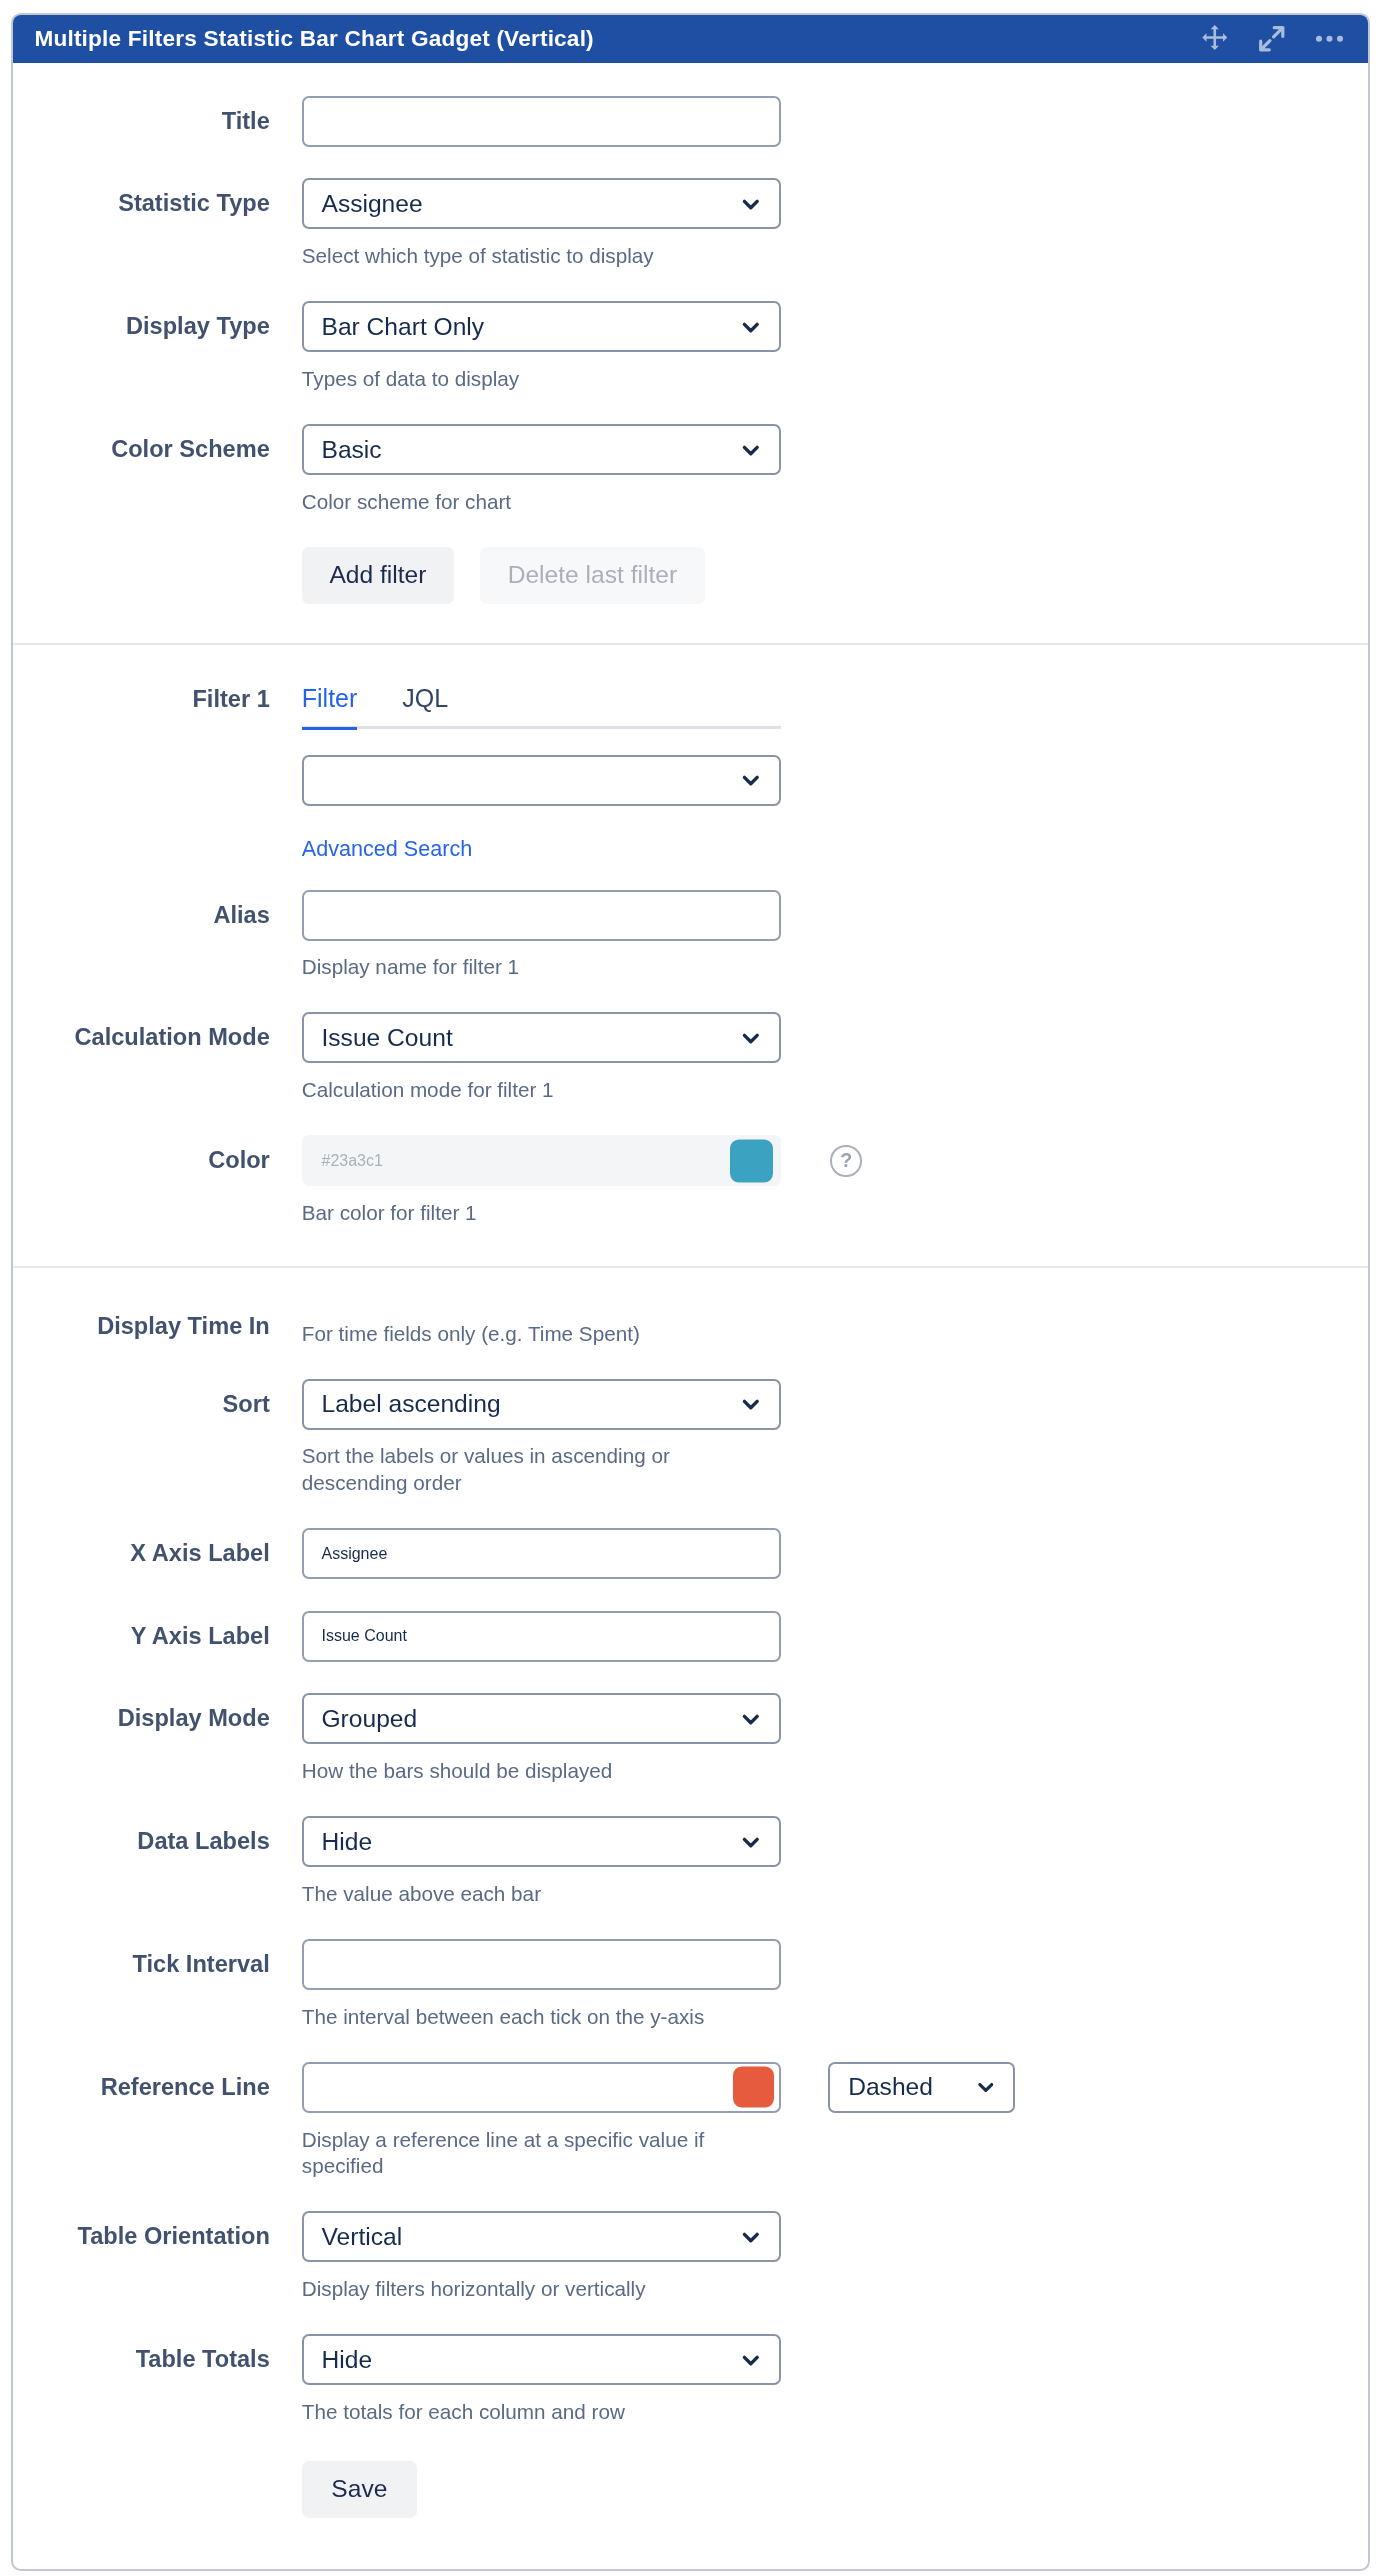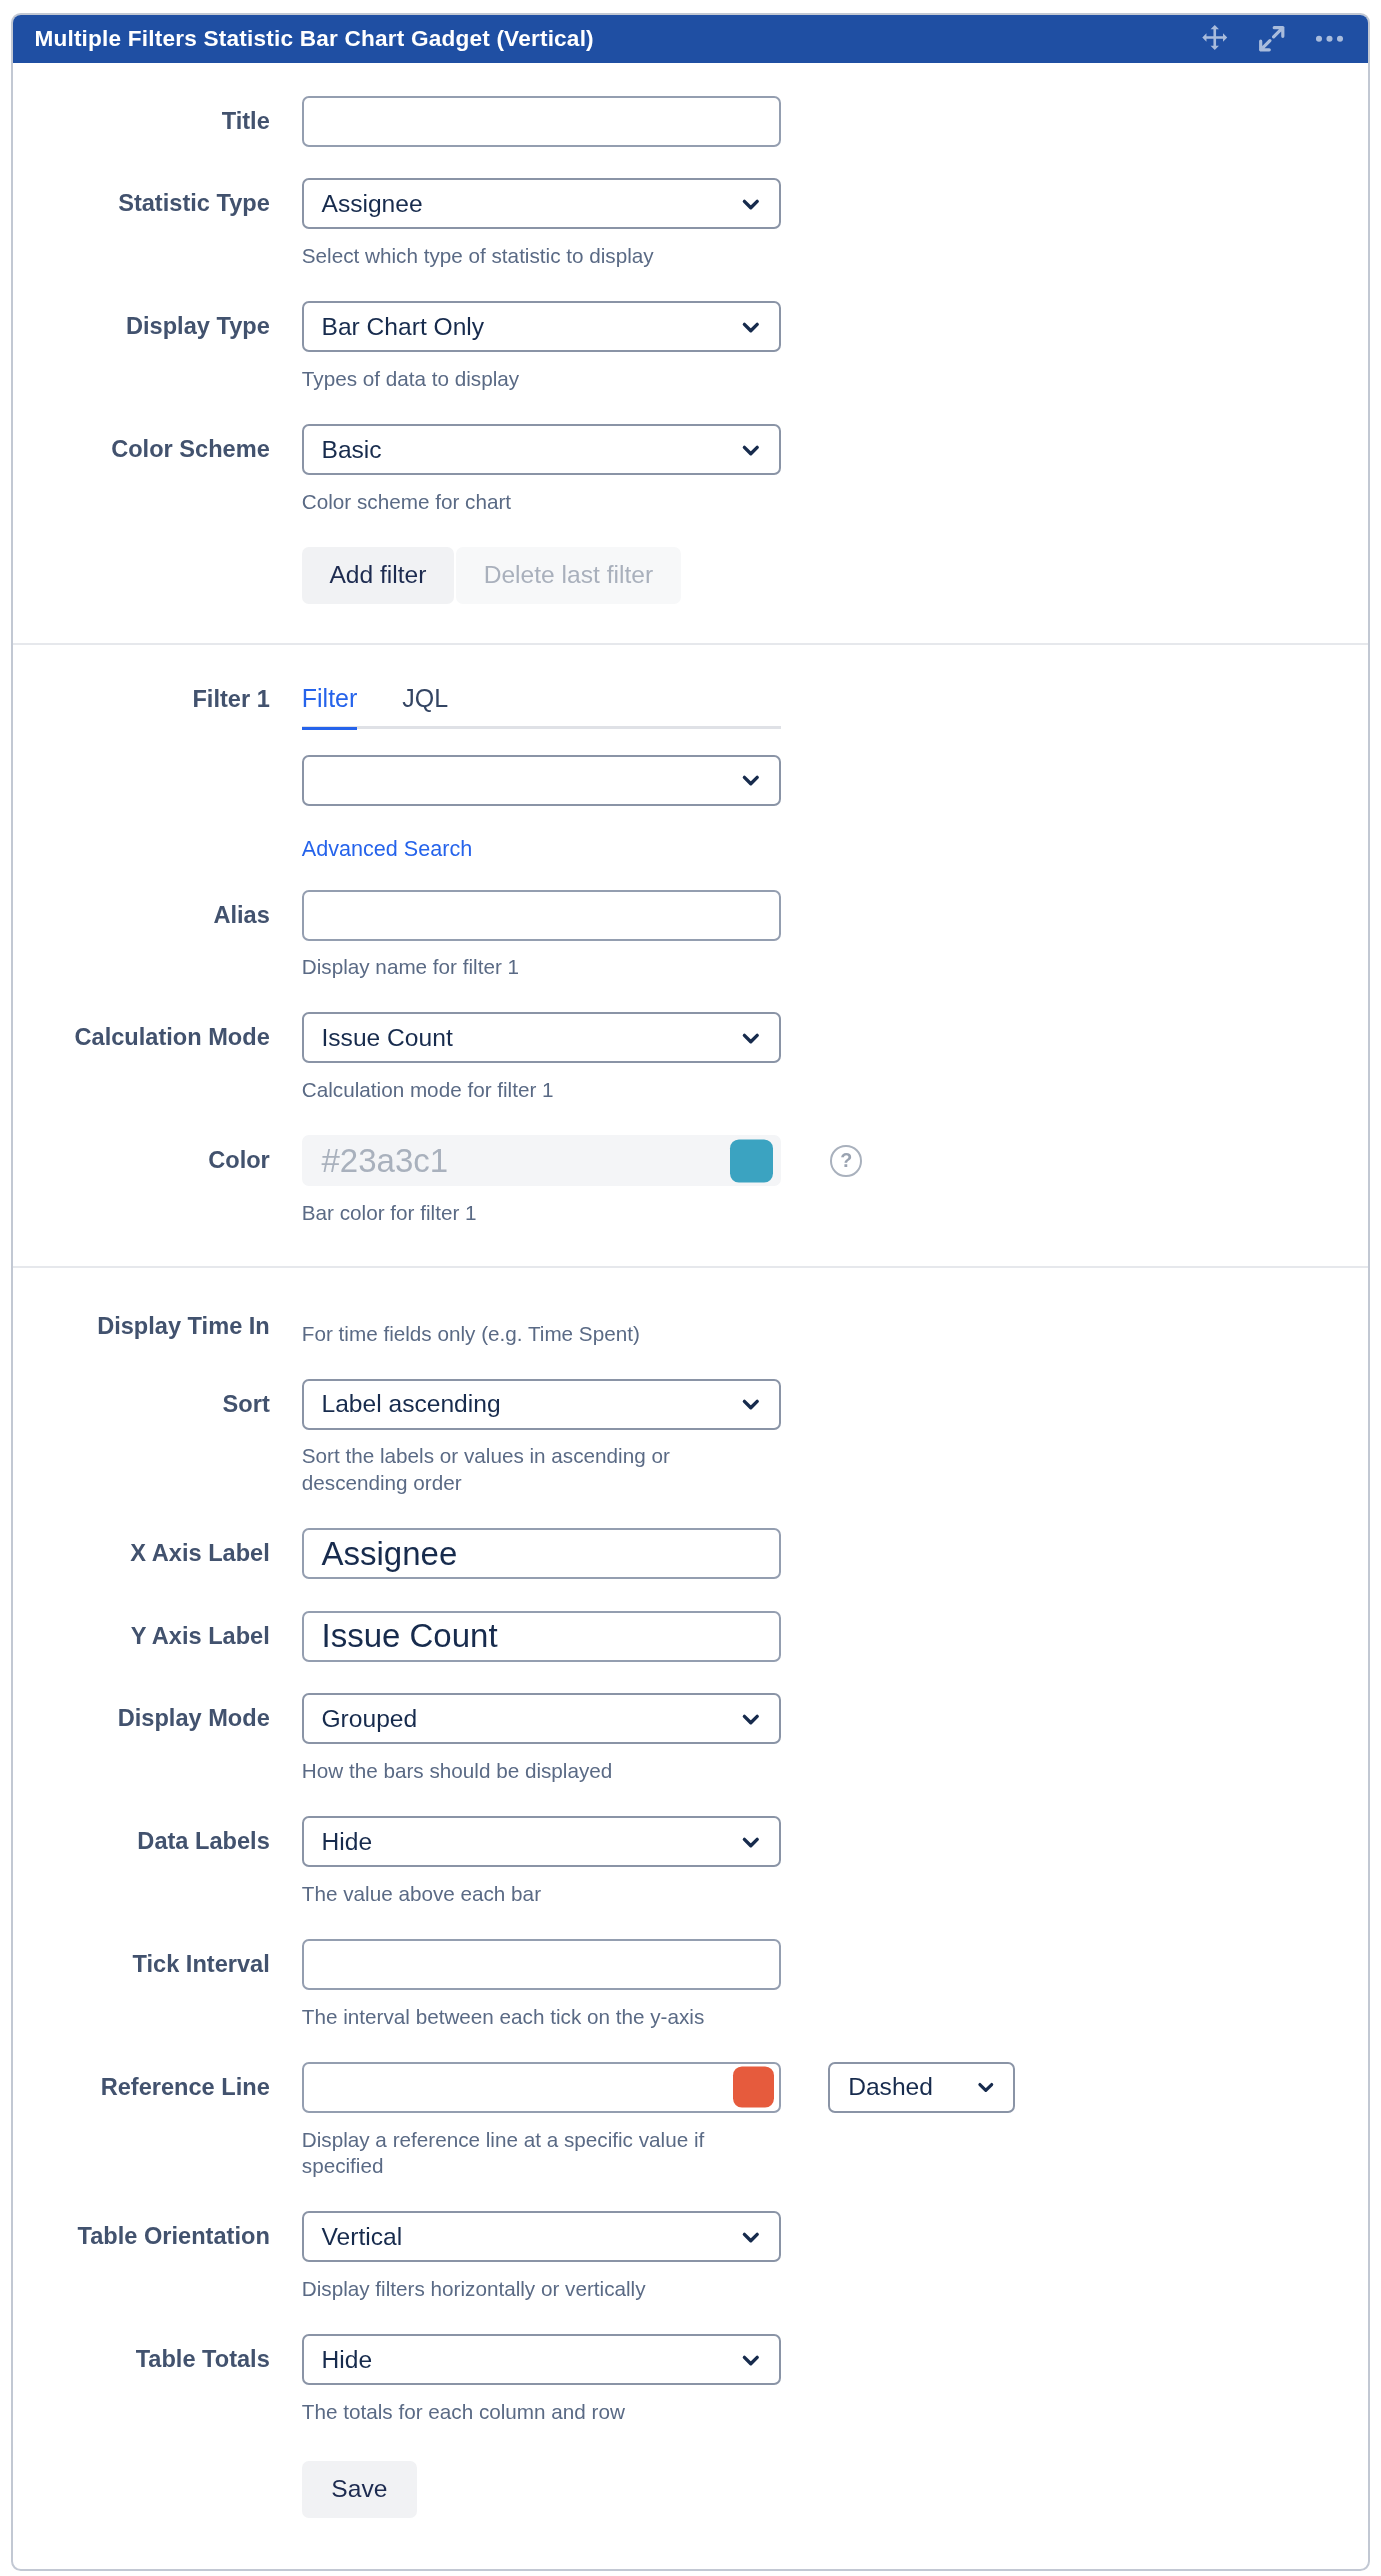--- a/index.html
+++ b/index.html
@@ -73,21 +73,21 @@
     color: #5a6a85;
   }
 
   .text-input {
     width: 100%;
     height: 51px;
     border: 2px solid #949eb0;
     border-radius: 6.9px;
     padding: 0 17.7px;
     font-family: inherit;
-    font-size: 33px;
+    font-size: 16px;
     color: #172b4d;
     background: #fff;
     outline: none;
   }
   .text-input::placeholder { color: #a9b1bd; }
 
   .select {
     width: 100%;
     height: 51px;
     border: 2px solid #8a94a6;
@@ -117,21 +117,21 @@
     font-size: 24.6px;
     font-weight: 500;
     padding: 0 27.6px;
     cursor: pointer;
   }
   .btn[aria-disabled="true"] {
     background: #f7f8f9;
     color: #a9b0bc;
     cursor: default;
   }
-  .btn-row { display:flex; gap:2px; }
+  .btn-row { display:flex; gap:26px; }
 
   .divider {
     border: none;
     border-top: 2px solid #e6e8ec;
     margin: 39px 0;
   }
 
   .tabs {
     display: flex;
     gap: 45px;

